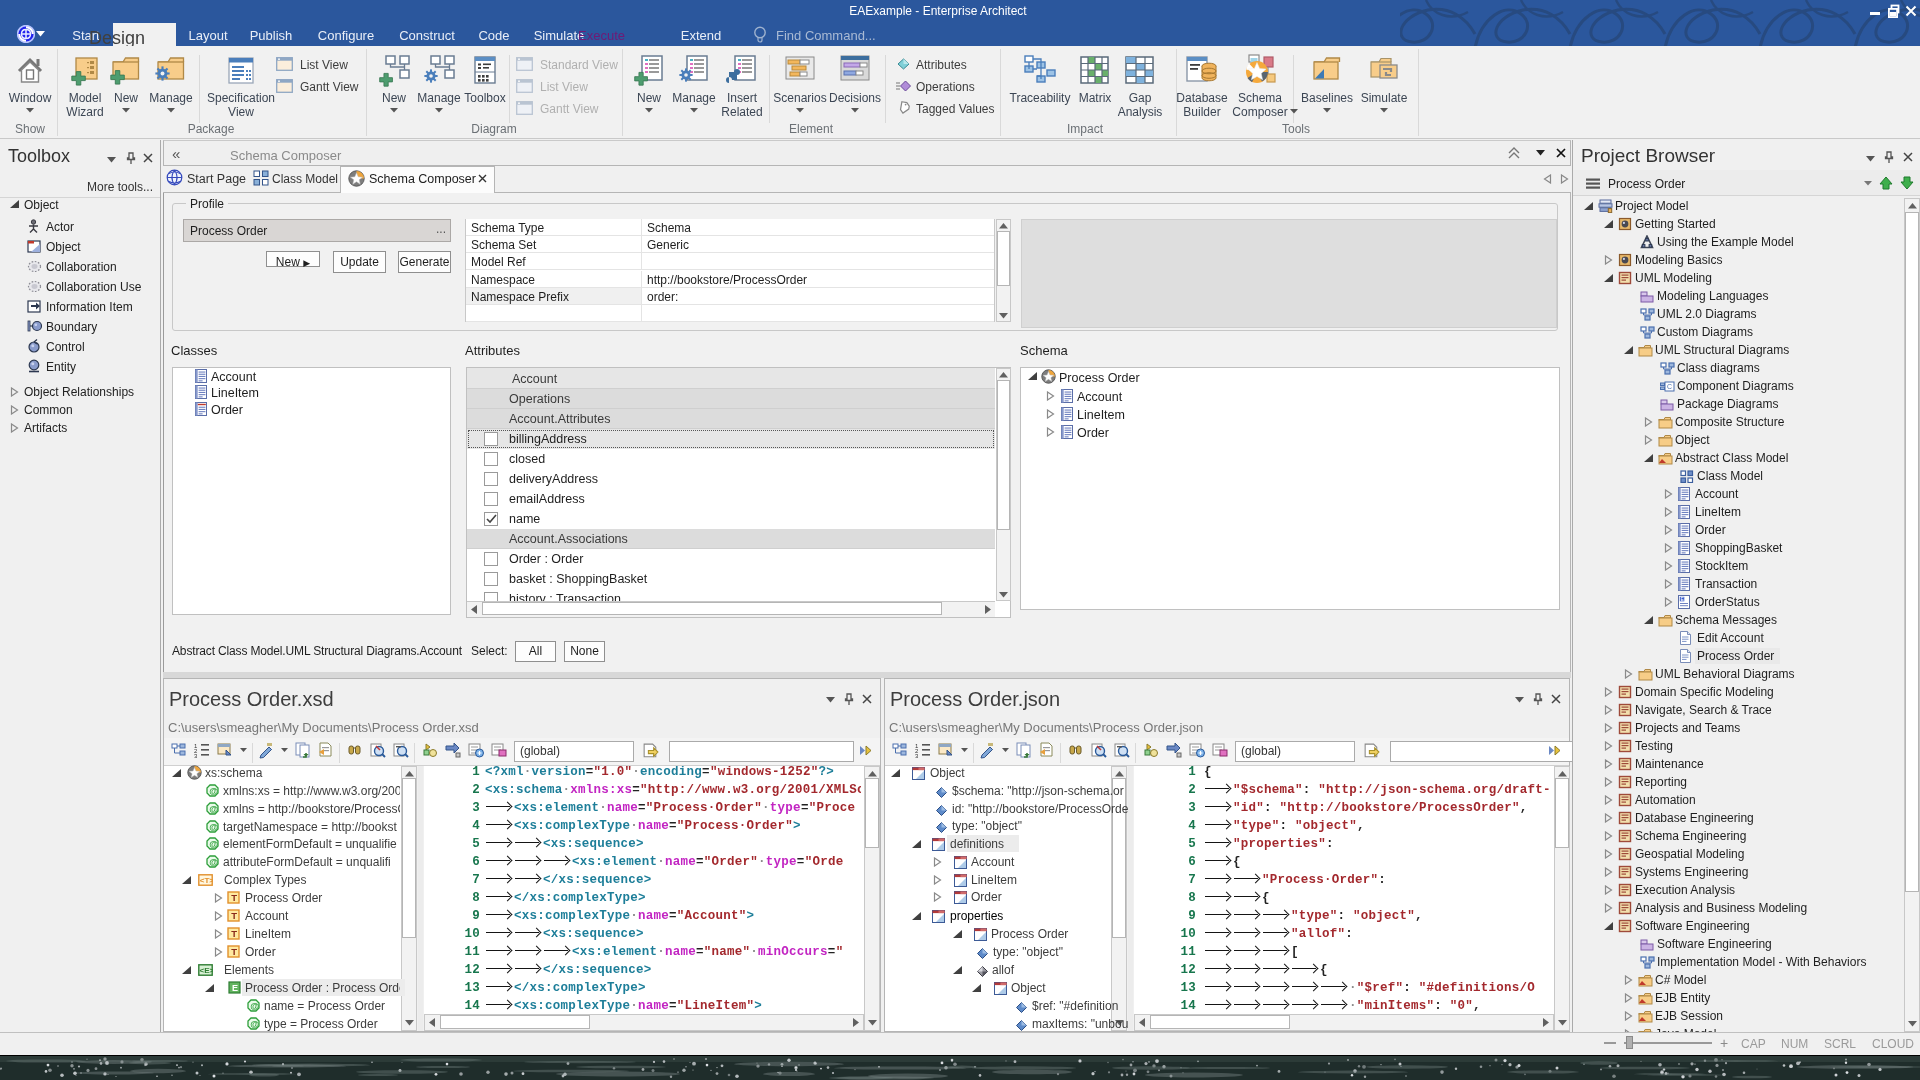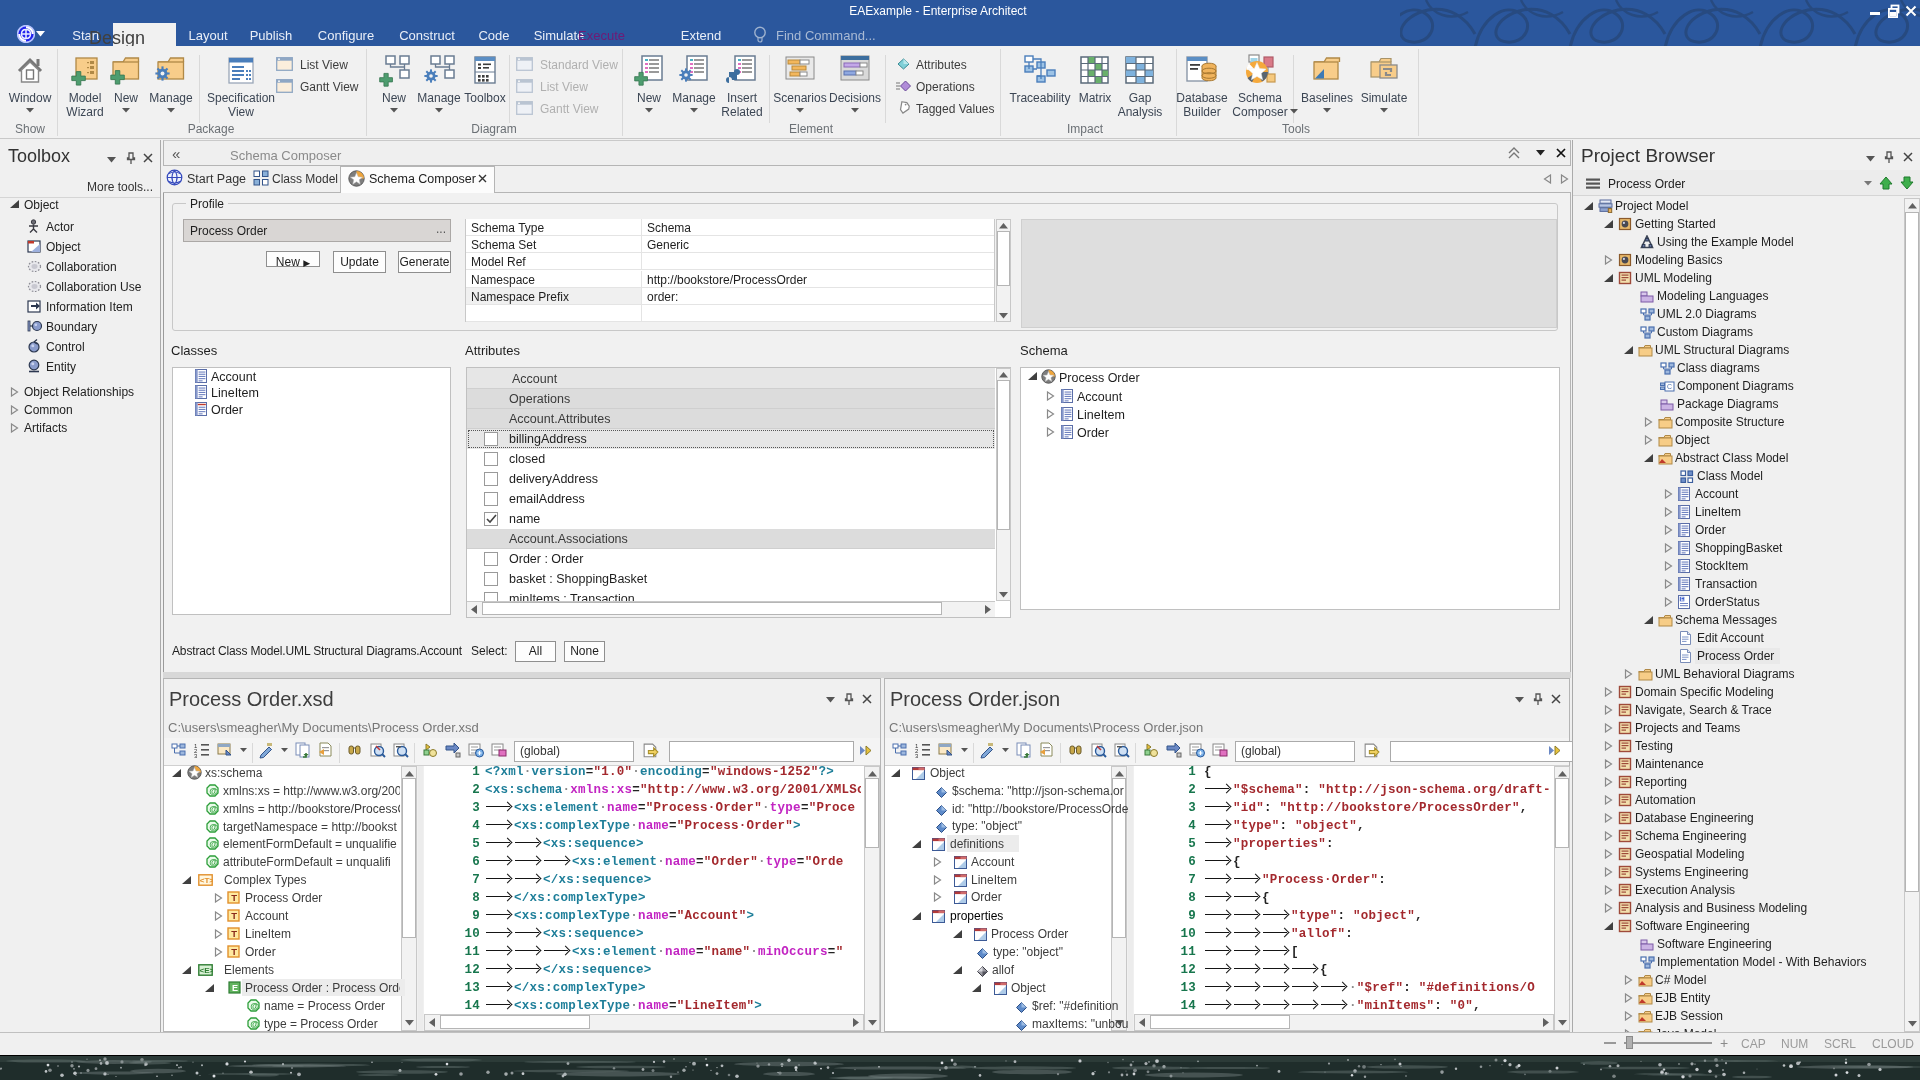--- a/index.html
+++ b/index.html
@@ -680,21 +680,21 @@
     <path d="M1 5 L4 8 L10 1" fill="none" stroke="#444" stroke-width="1.6"></path>
   </svg>
 <div class="tx" style="left:509px;top:512px;font-size:12.5px">name</div>
 <div class="a" style="left:467px;top:529px;width:528px;height:20px;background:#dcdcdc;border-bottom:1px solid #cfcfcf"></div>
 <div class="tx" style="left:509px;top:532px;color:#3a3a3a;font-size:12.5px">Account.Associations</div>
 <div class="chk" style="left:484px;top:552px"></div>
 <div class="tx" style="left:509px;top:552px;font-size:12.5px">Order : Order</div>
 <div class="chk" style="left:484px;top:572px"></div>
 <div class="tx" style="left:509px;top:572px;font-size:12.5px">basket : ShoppingBasket</div>
 <div class="chk" style="left:484px;top:592px"></div>
-<div class="tx" style="left:509px;top:592px;font-size:12.5px">minItems : Transaction</div>
+<div class="tx" style="left:509px;top:592px;font-size:12.5px">history : Transaction</div>
 <div class="a" style="left:467px;top:601px;width:528px;height:16px;background:#f2f2f2;border-top:1px solid #c8c8c8"></div>
 <svg class="a" style="left:471px;top:605px" width="6" height="9">
     <path d="M6 0 L0 4.5 L6 9 Z" fill="#606060"></path>
   </svg>
 <svg class="a" style="left:985px;top:605px" width="6" height="9">
     <path d="M0 0 L6 4.5 L0 9 Z" fill="#606060"></path>
   </svg>
 <div class="sbt" style="left:482px;top:602px;width:460px;height:13px;background:#fff;border:1px solid #b5b5b5"></div>
 <div class="sb" style="left:996px;top:368px;width:15px;height:233px"></div>
 <svg class="a" style="left:999px;top:372px" width="9" height="6">

